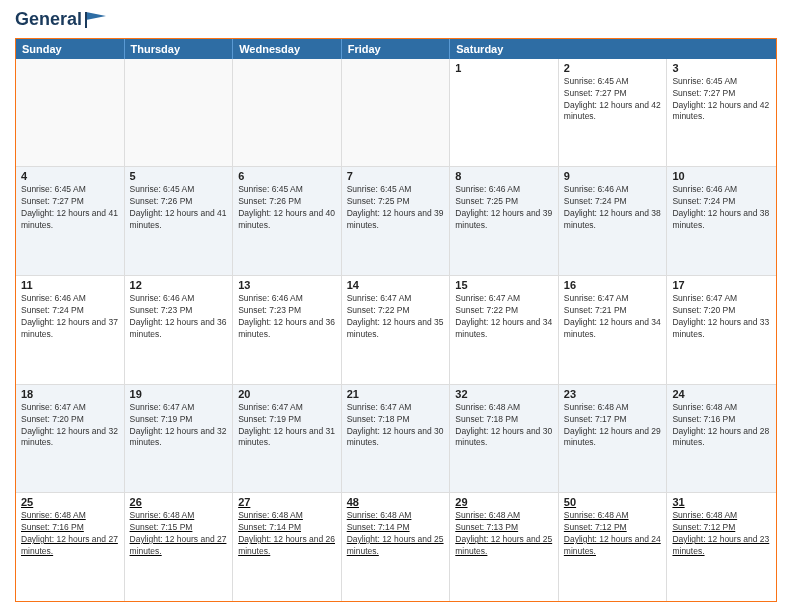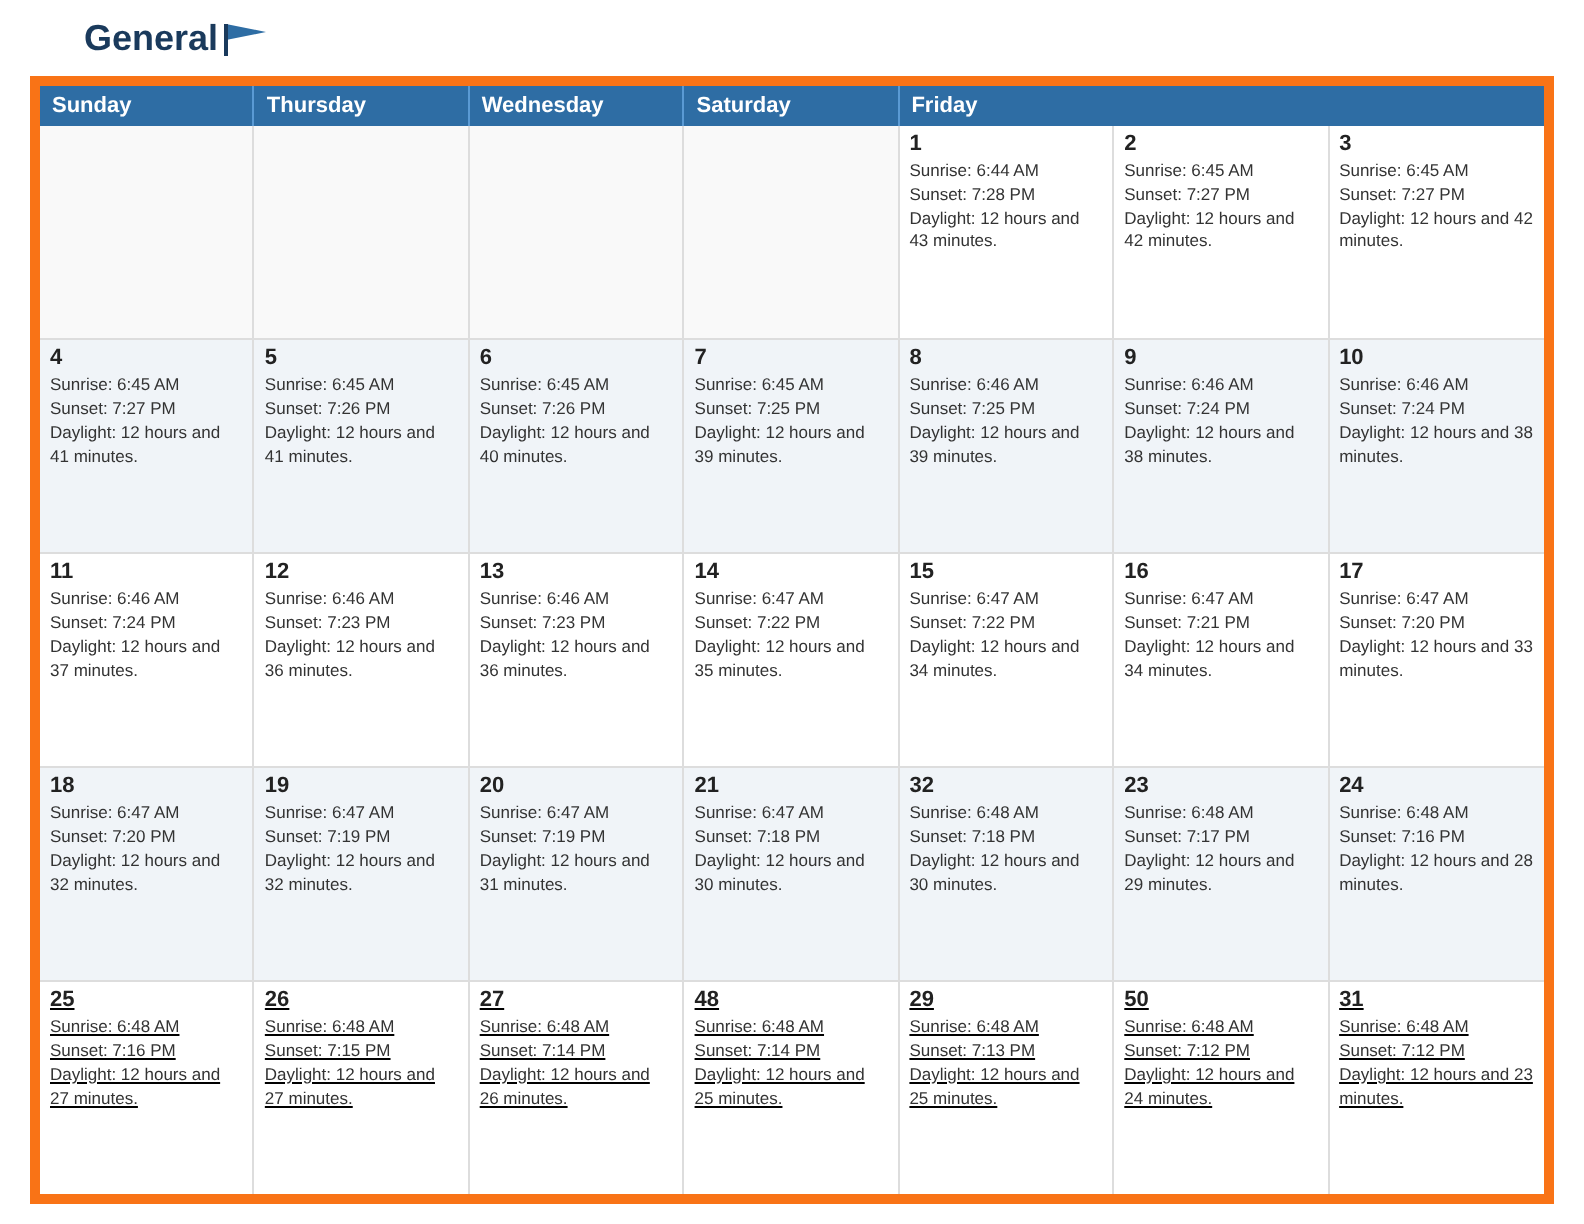--- a/index.html
+++ b/index.html
@@ -36,21 +36,21 @@
       color: #222;
     }
     .location {
       font-size: 14px;
       color: #444;
     }
     .calendar {
       flex: 1;
       display: flex;
       flex-direction: column;
-      border: 5px solid #f97316;
+      border: 1px solid #f97316;
     }
     .cal-header {
       display: grid;
       grid-template-columns: repeat(7, 1fr);
       background: #2e6da4;
     }
     .cal-header-cell {
       color: #fff;
       font-size: 11px;
       font-weight: bold;
@@ -96,53 +96,52 @@
     }
   </style>
 </head>
 <body>
 
 <div class="page">
   <div class="header">
     <div class="logo">
       <div>
         <div style="display:flex;align-items:center;">
-          <div style="font-size:18px;font-weight:bold;color:#1a3a5c;line-height:1.1;margin-left:27px;">
+          <div style="font-size:18px;font-weight:bold;color:#1a3a5c;line-height:1.1;">
             <span style="color:#1a3a5c;">General</span><svg width="22" height="16" viewBox="0 0 22 16" style="vertical-align:middle;margin-left:2px;">
                 <polygon points="2,0 22,4 2,8" fill="#2e6da4"></polygon>
                 <line x1="2" y1="0" x2="2" y2="16" stroke="#1a3a5c" stroke-width="2"></line>
               </svg>
           </div>
         </div>
         <div style="font-size:18px;font-weight:bold;color:#2e6da4;line-height:1.1;"></div>
       </div>
     </div>
     <div class="title-block">
       <div class="month-year"></div>
       <div class="location"></div>
     </div>
   </div>
 
   <div class="calendar">
     <div class="cal-header" id="cal-header-row">
         <div class="cal-header-cell">Sunday</div>
         <div class="cal-header-cell">Thursday</div>
         <div class="cal-header-cell">Wednesday</div>
+        <div class="cal-header-cell">Friday</div>
         <div class="cal-header-cell">Saturday</div>
-        <div class="cal-header-cell">Friday</div>
       </div>
     <div class="cal-body" id="cal-body">
         <div class="cal-row">
           <div class="cal-cell empty"></div>
           <div class="cal-cell empty"></div>
           <div class="cal-cell empty"></div>
           <div class="cal-cell empty"></div>
           <div class="cal-cell">
             <div class="day-number">1</div>
-            <div class="cell-info">Sunrise: 6:44 AM<br>Sunset: 7:28 PM<br>Daylight: 12 hours and 43 minutes.</div>
           </div>
           <div class="cal-cell">
             <div class="day-number">2</div>
             <div class="cell-info">Sunrise: 6:45 AM<br>Sunset: 7:27 PM<br>Daylight: 12 hours and 42 minutes.</div>
           </div>
           <div class="cal-cell">
             <div class="day-number">3</div>
             <div class="cell-info">Sunrise: 6:45 AM<br>Sunset: 7:27 PM<br>Daylight: 12 hours and 42 minutes.</div>
           </div>
         </div>

